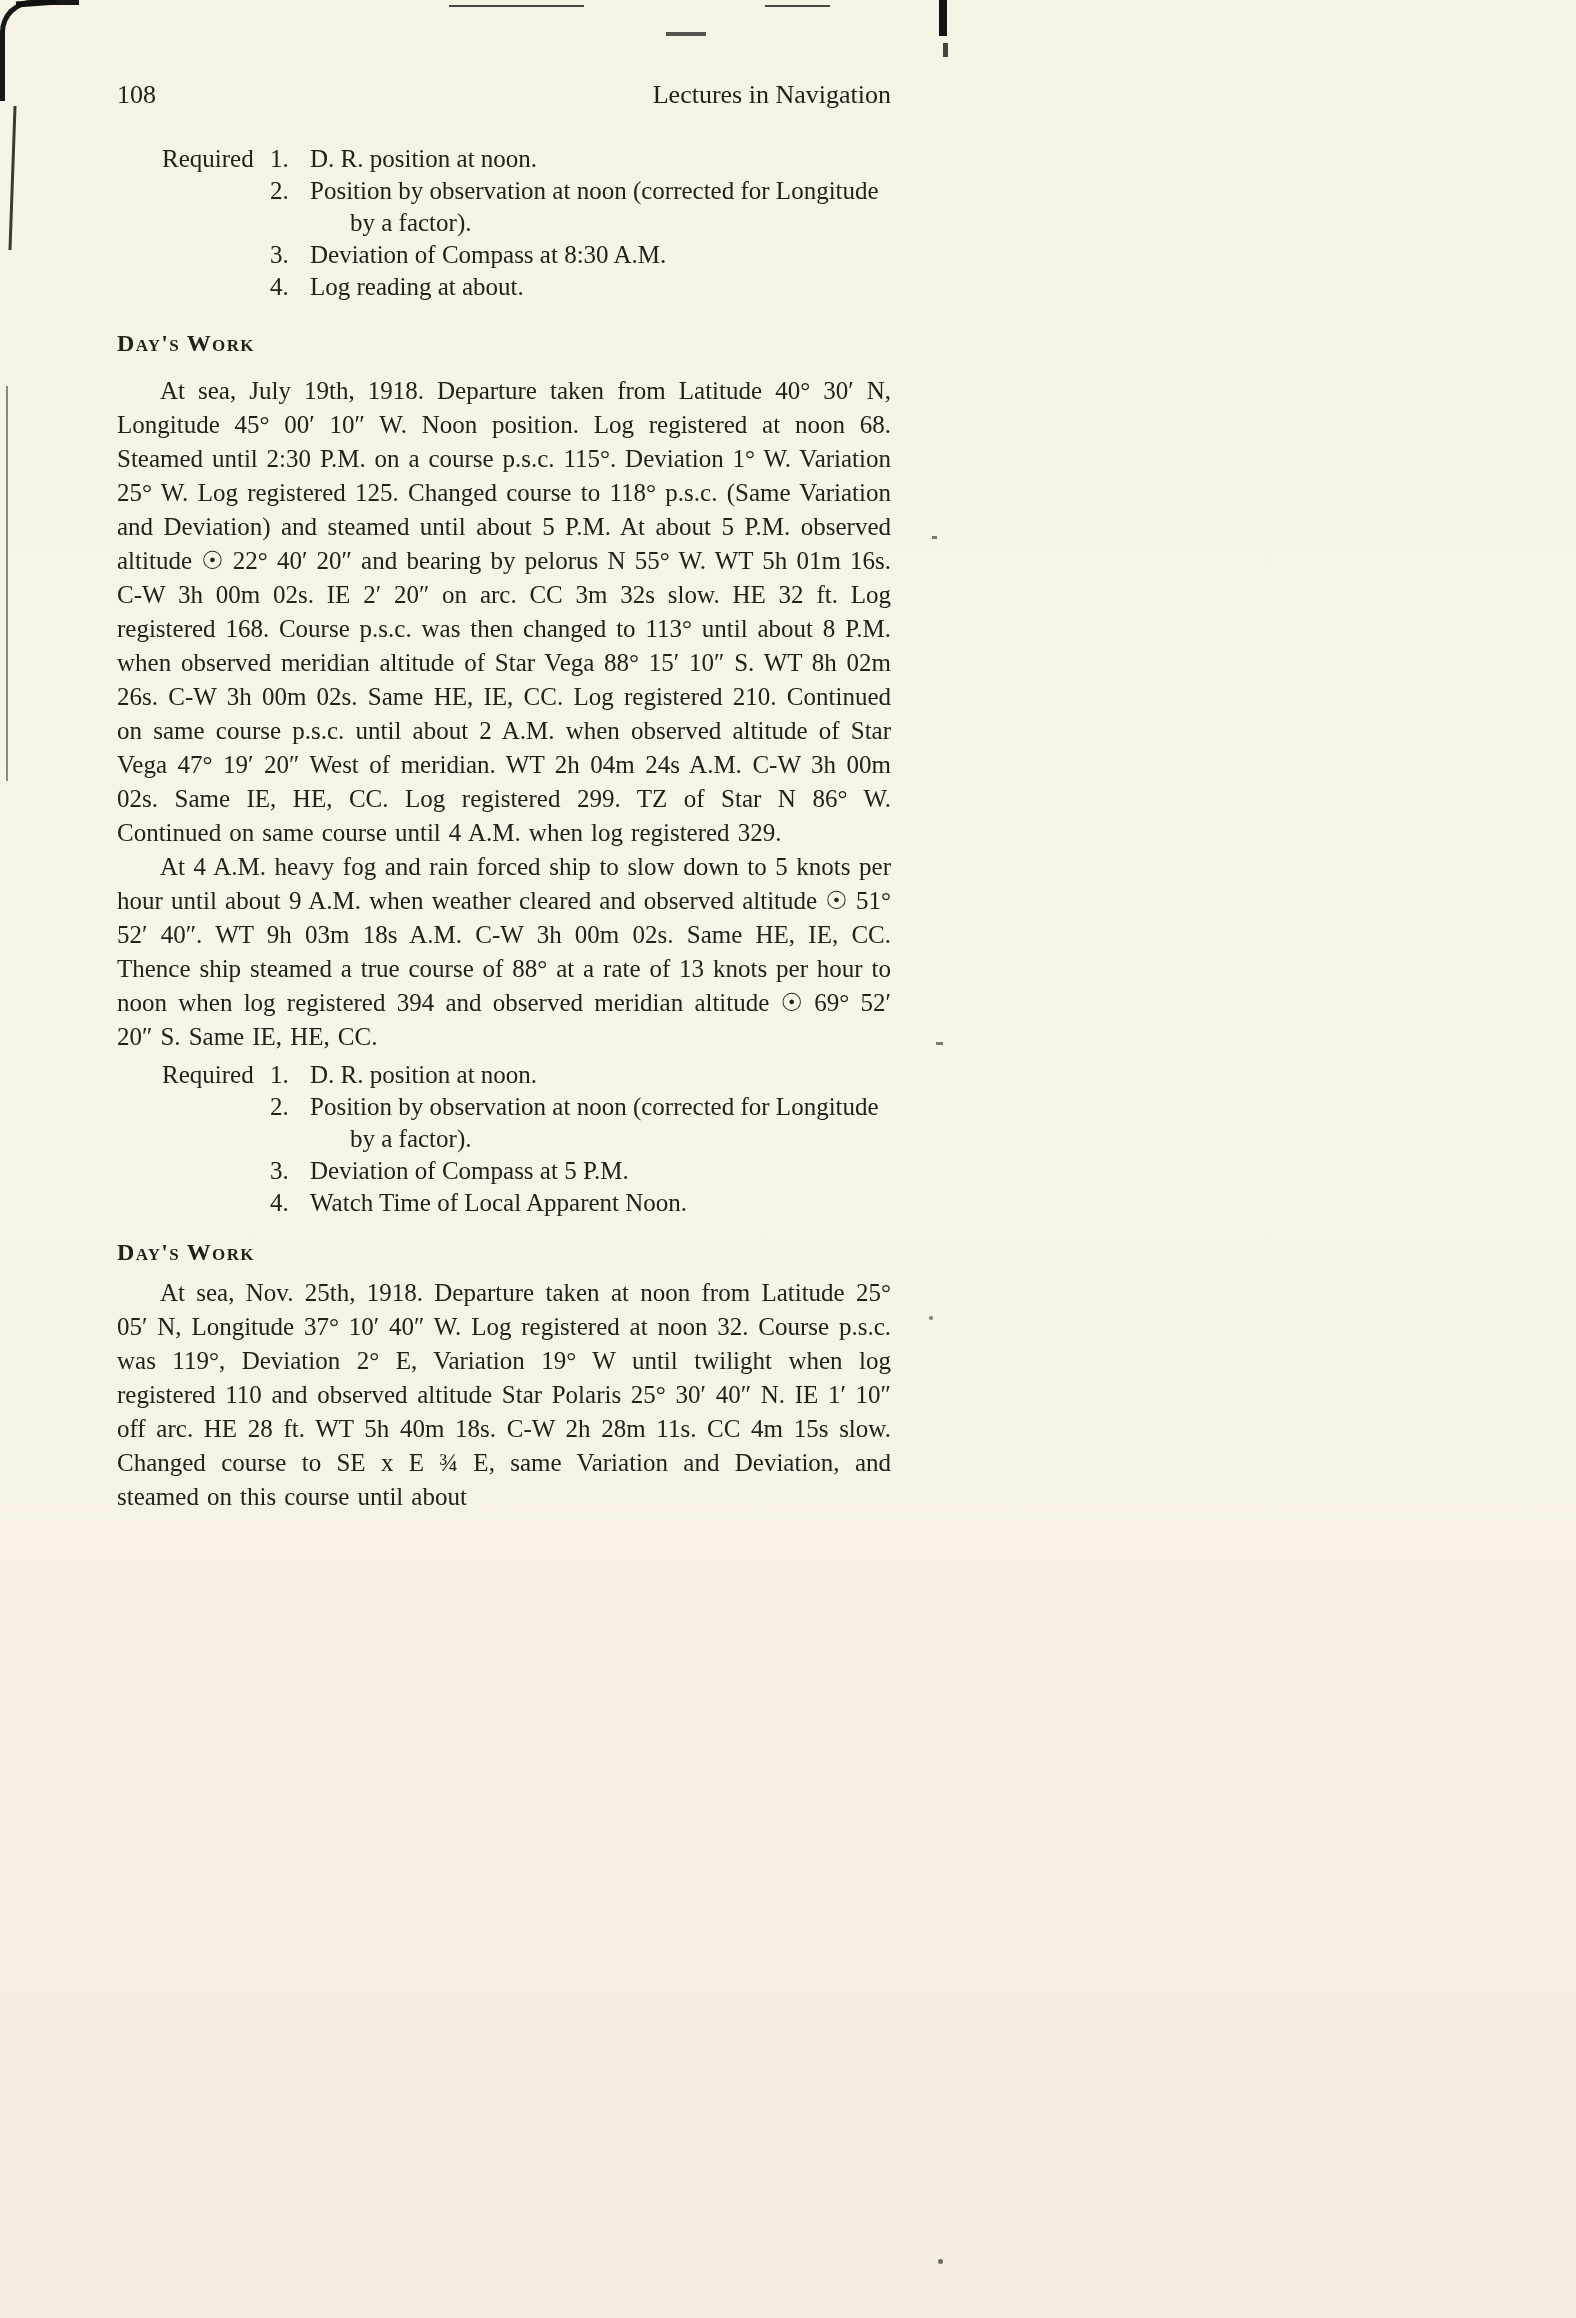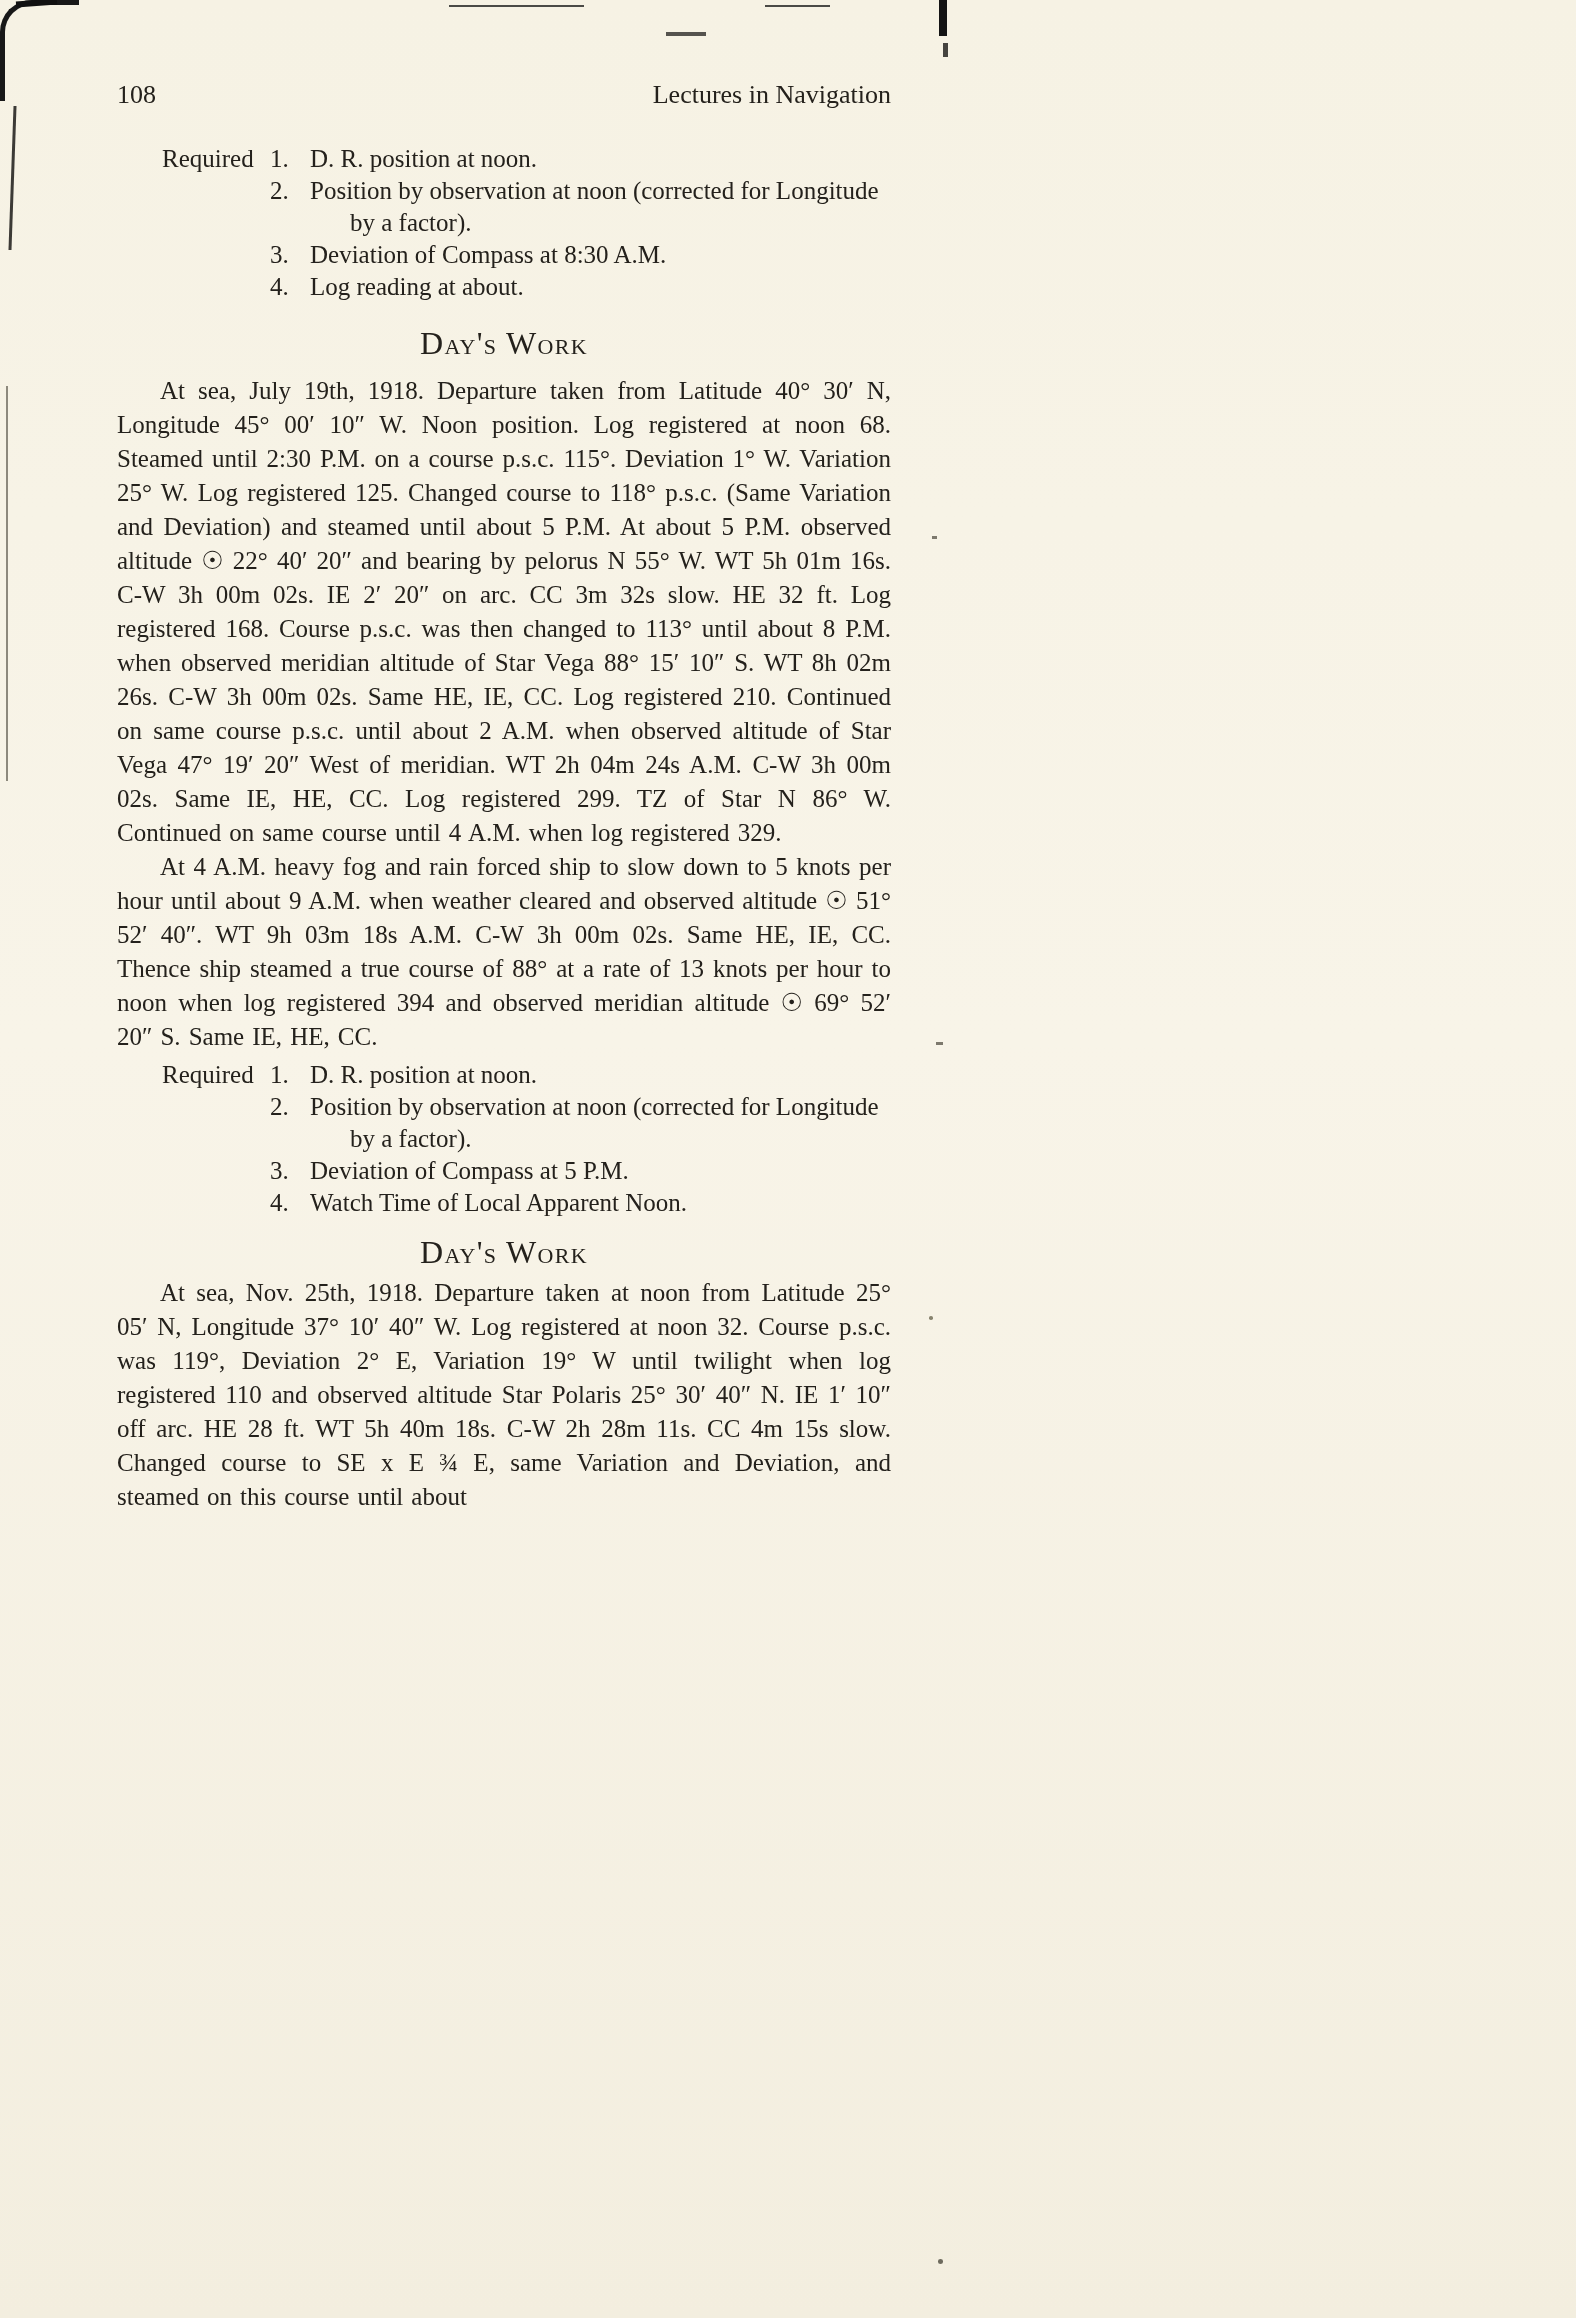--- a/index.html
+++ b/index.html
@@ -71,25 +71,26 @@
   .req-text  { flex: 1; padding-left: 40px; text-indent: -40px; }
 
   .lecture-heading {
     text-align: center;
     font-size: 28px;
     letter-spacing: 0.9px;
     word-spacing: 16px;
     margin-bottom: 16px;
   }
   .subheading {
-    text-align: center;
-    font-size: 32px;
+    text-align: left;
+    font-size: 24px;
     font-variant: small-caps;
     letter-spacing: 1.3px;
     margin-bottom: 12.6px;
+    font-weight: bold;
   }
 
   .para {
     text-align: justify;
     text-indent: 43px;
     word-spacing: 1.8px;
   }
 
   .wednesday-section .subheading { margin-bottom: 14.4px; }
   .wednesday-section { margin-bottom: 3.6px; }

